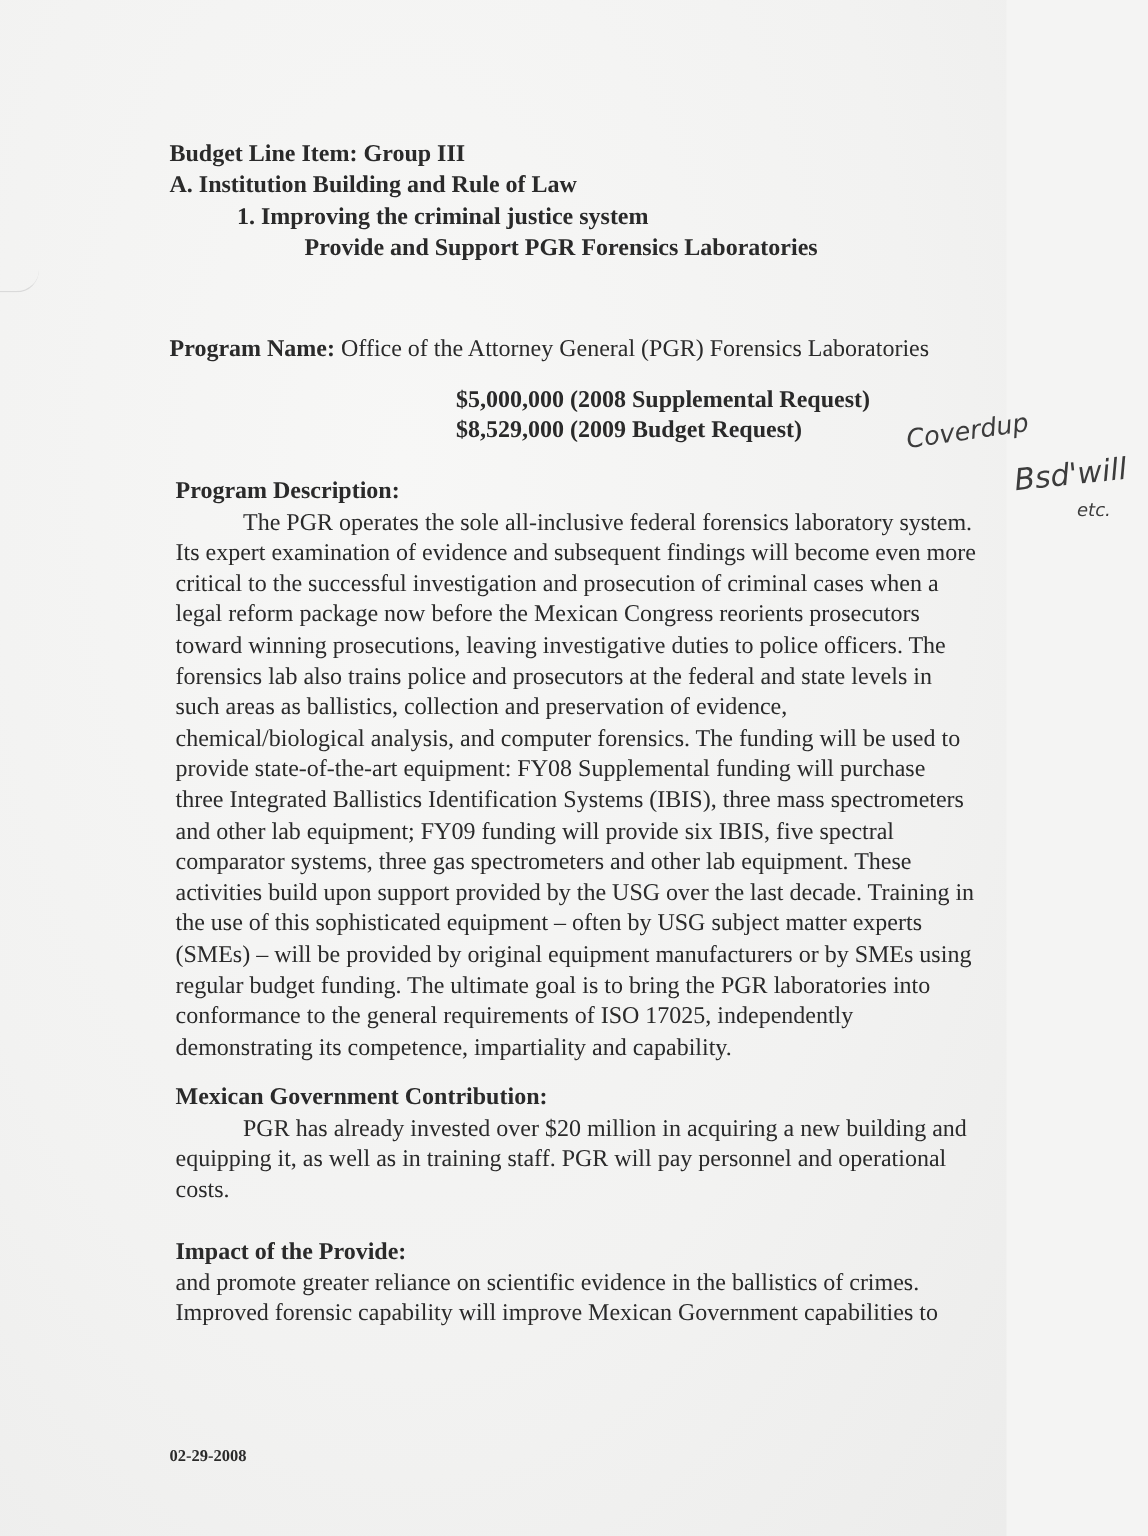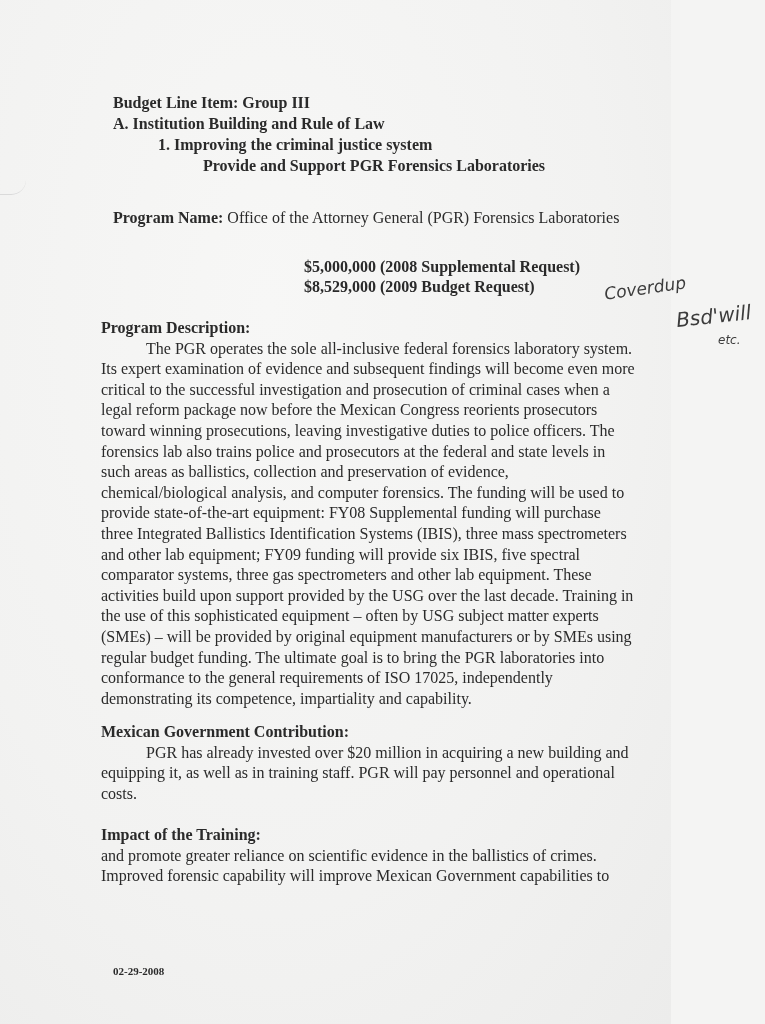--- a/index.html
+++ b/index.html
@@ -23,21 +23,21 @@
     }
     .abs { position: absolute; white-space: nowrap; }
     .bold { font-weight: bold; }
     .hdr { font-size: 16px; font-weight: bold; line-height: 19px; }
     .body-text {
       font-size: 16px;
       line-height: 20.6px;
     }
     .para {
       position: absolute;
-      left: 101px;
+      left: 117px;
       width: 600px;
       font-size: 16px;
       line-height: 20.6px;
     }
     .para .line { display: block; white-space: nowrap; }
     .indent { padding-left: 45px; }
     .section-label {
       font-weight: bold;
       font-size: 16px;
     }
@@ -66,21 +66,21 @@
 
 <div class="page">
 
   <div class="scan-mark"></div>
 
   <div class="abs hdr" style="left:113px; top:93px;">Budget Line Item: Group III</div>
   <div class="abs hdr" style="left:113px; top:114px;">A. Institution Building and Rule of Law</div>
   <div class="abs hdr" style="left:158px; top:135px;">1. Improving the criminal justice system</div>
   <div class="abs hdr" style="left:203px; top:156px;">Provide and Support PGR Forensics Laboratories</div>
 
-  <div class="abs body-text" style="left:113px; top:208px;">
+  <div class="abs body-text" style="left:113px; top:223px;">
     <span class="bold">Program Name:</span>
     <span>Office of the Attorney General (PGR) Forensics Laboratories</span>
   </div>
 
   <div class="abs body-text bold" style="left:304px; top:257px;">$5,000,000 (2008 Supplemental Request)</div>
   <div class="abs body-text bold" style="left:304px; top:277px;">$8,529,000 (2009 Budget Request)</div>
 
   <div class="hand" style="left:604px; top:278px; font-size:17px; transform:rotate(-8deg);">Coverdup</div>
   <div class="hand" style="left:676px; top:304px; font-size:20px; transform:rotate(-6deg);">Bsd'will</div>
   <div class="hand" style="left:718px; top:333px; font-size:12px;">etc.</div>
@@ -108,20 +108,20 @@
   </div>
 
   <div class="para" style="top:722px;">
     <span class="line section-label">Mexican Government Contribution:</span>
     <span class="line indent">PGR has already invested over $20 million in acquiring a new building and</span>
     <span class="line">equipping it, as well as in training staff.  PGR will pay personnel and operational</span>
     <span class="line">costs.</span>
   </div>
 
   <div class="para" style="top:825px;">
-    <span class="line section-label">Impact of the Training:</span>
+    <span class="line section-label">Impact of the Provide:</span>
     <span class="line">and promote greater reliance on scientific evidence in the ballistics of crimes.</span>
     <span class="line">Improved forensic capability will improve Mexican Government capabilities to</span>
   </div>
 
   <div class="abs footer-date" style="left:113px; top:965px;">02-29-2008</div>
 
 </div>
 
 </body></html>

